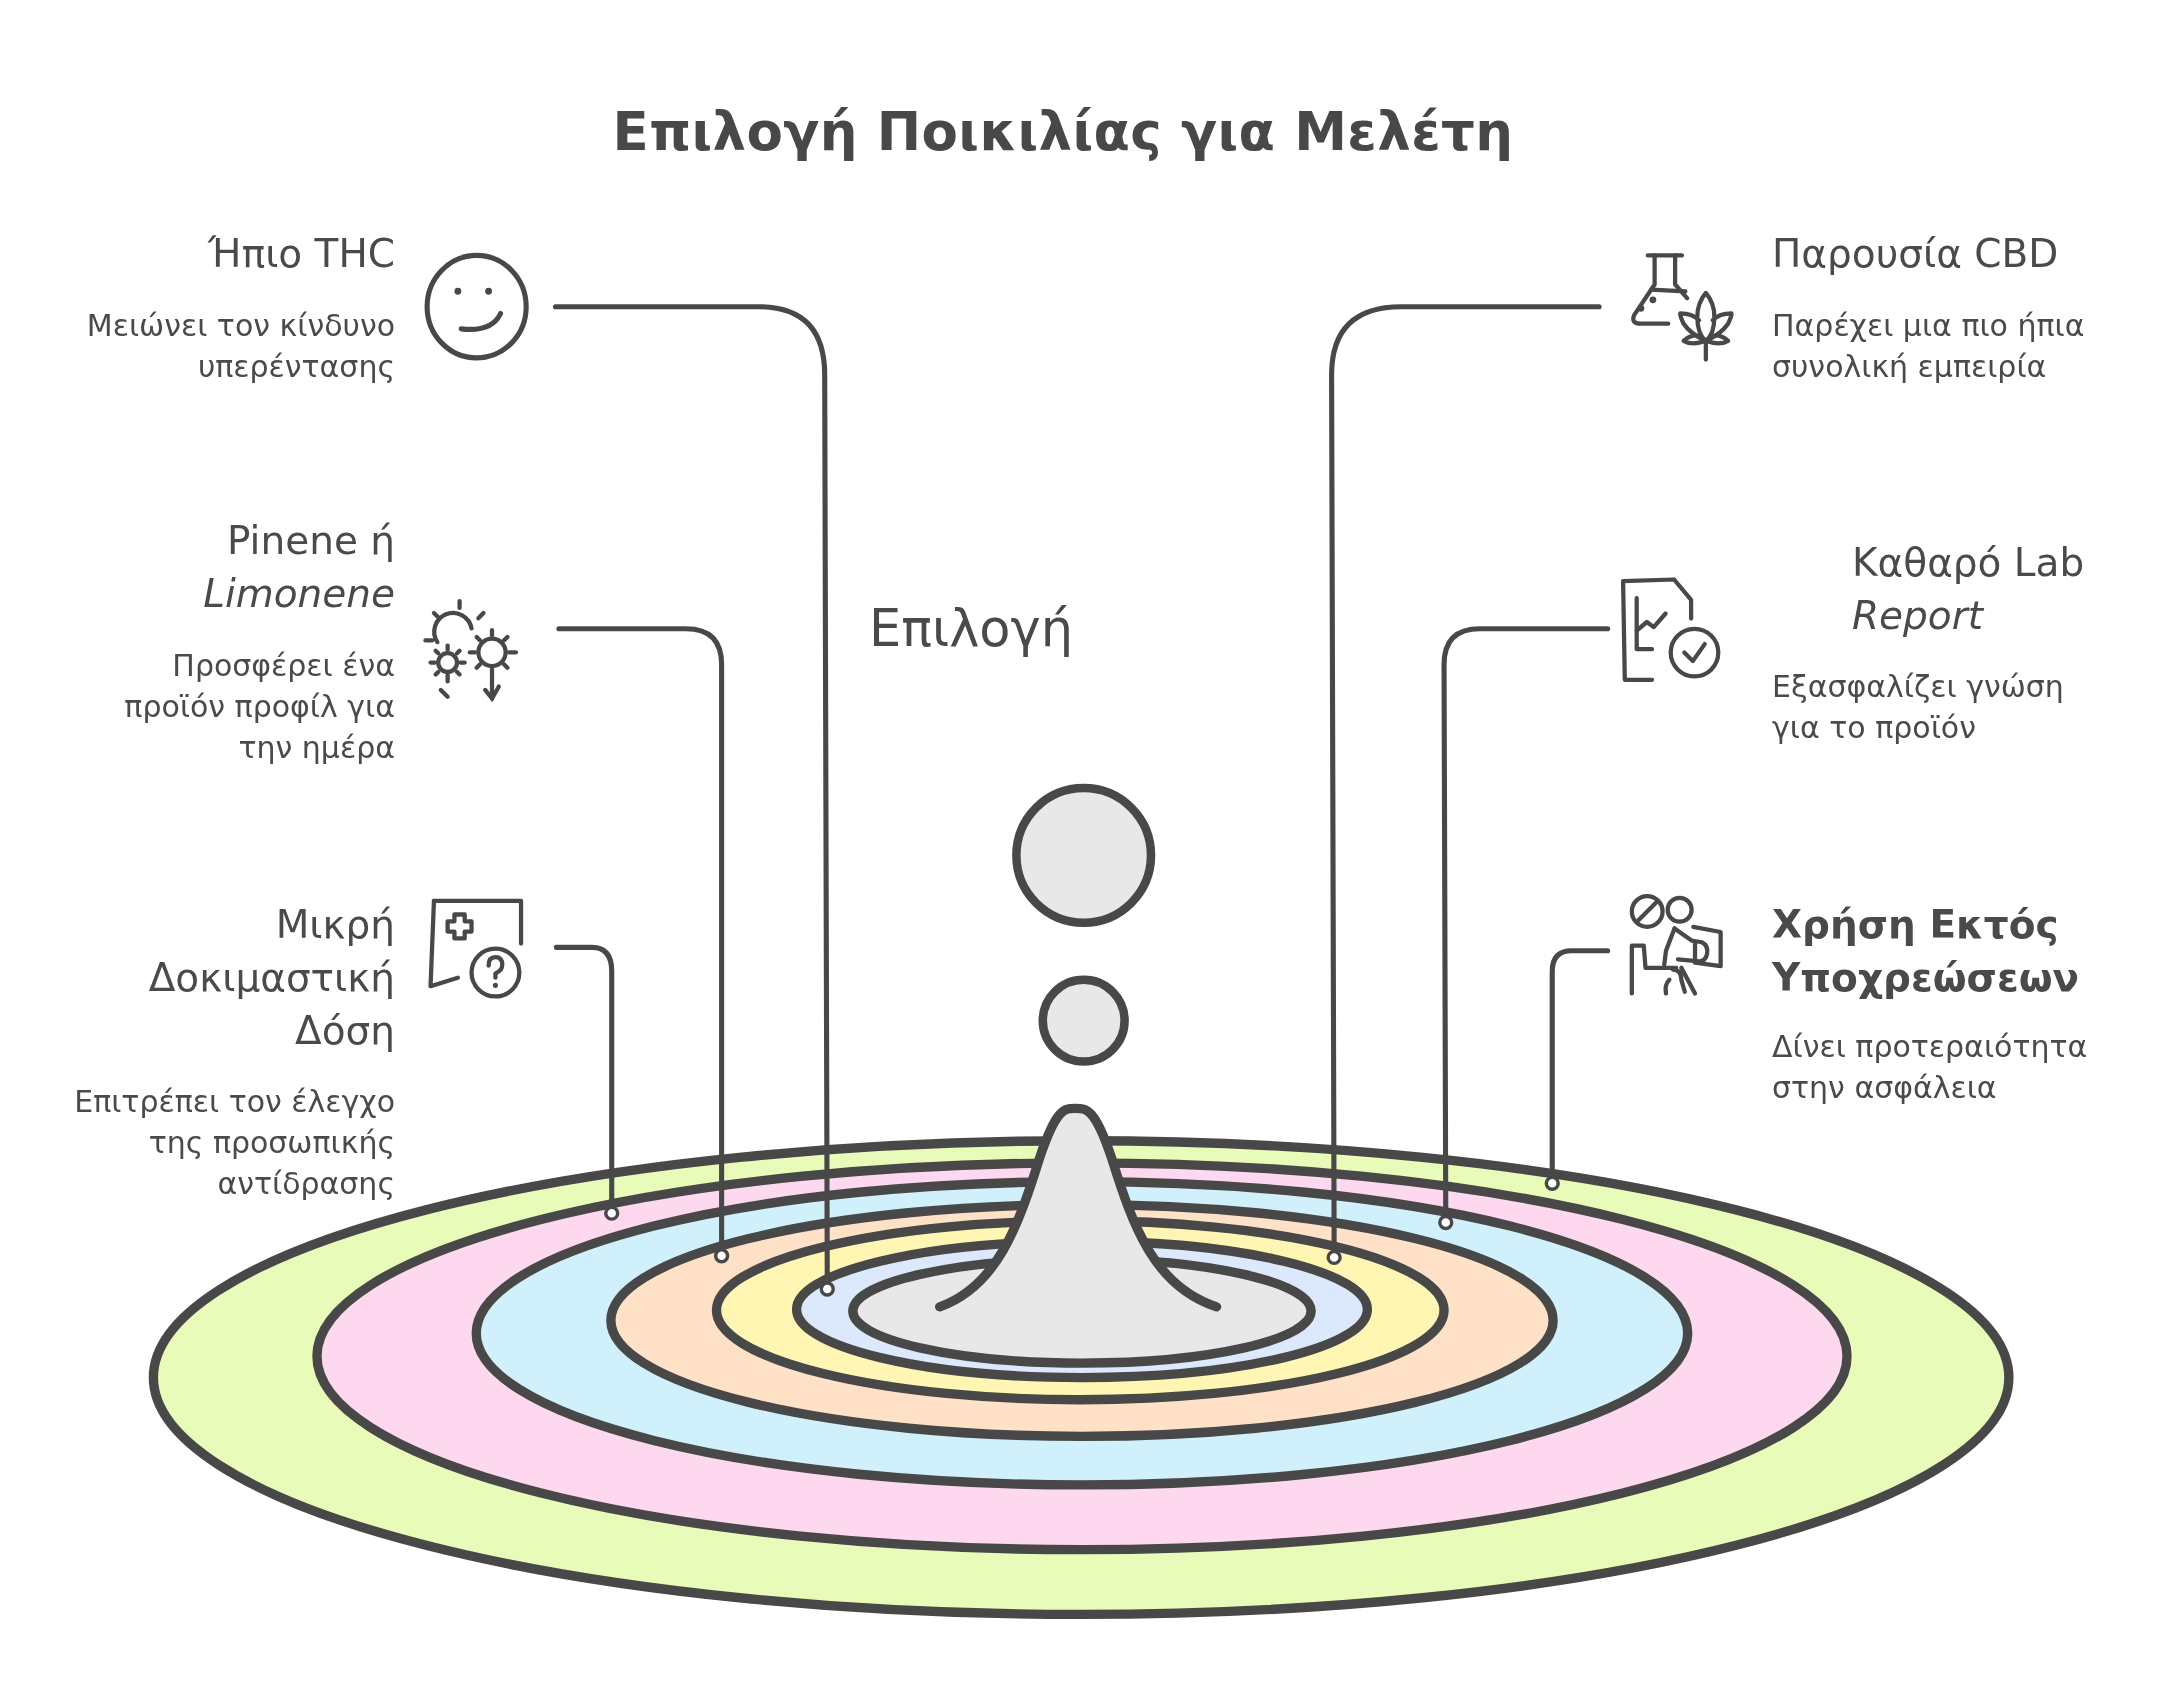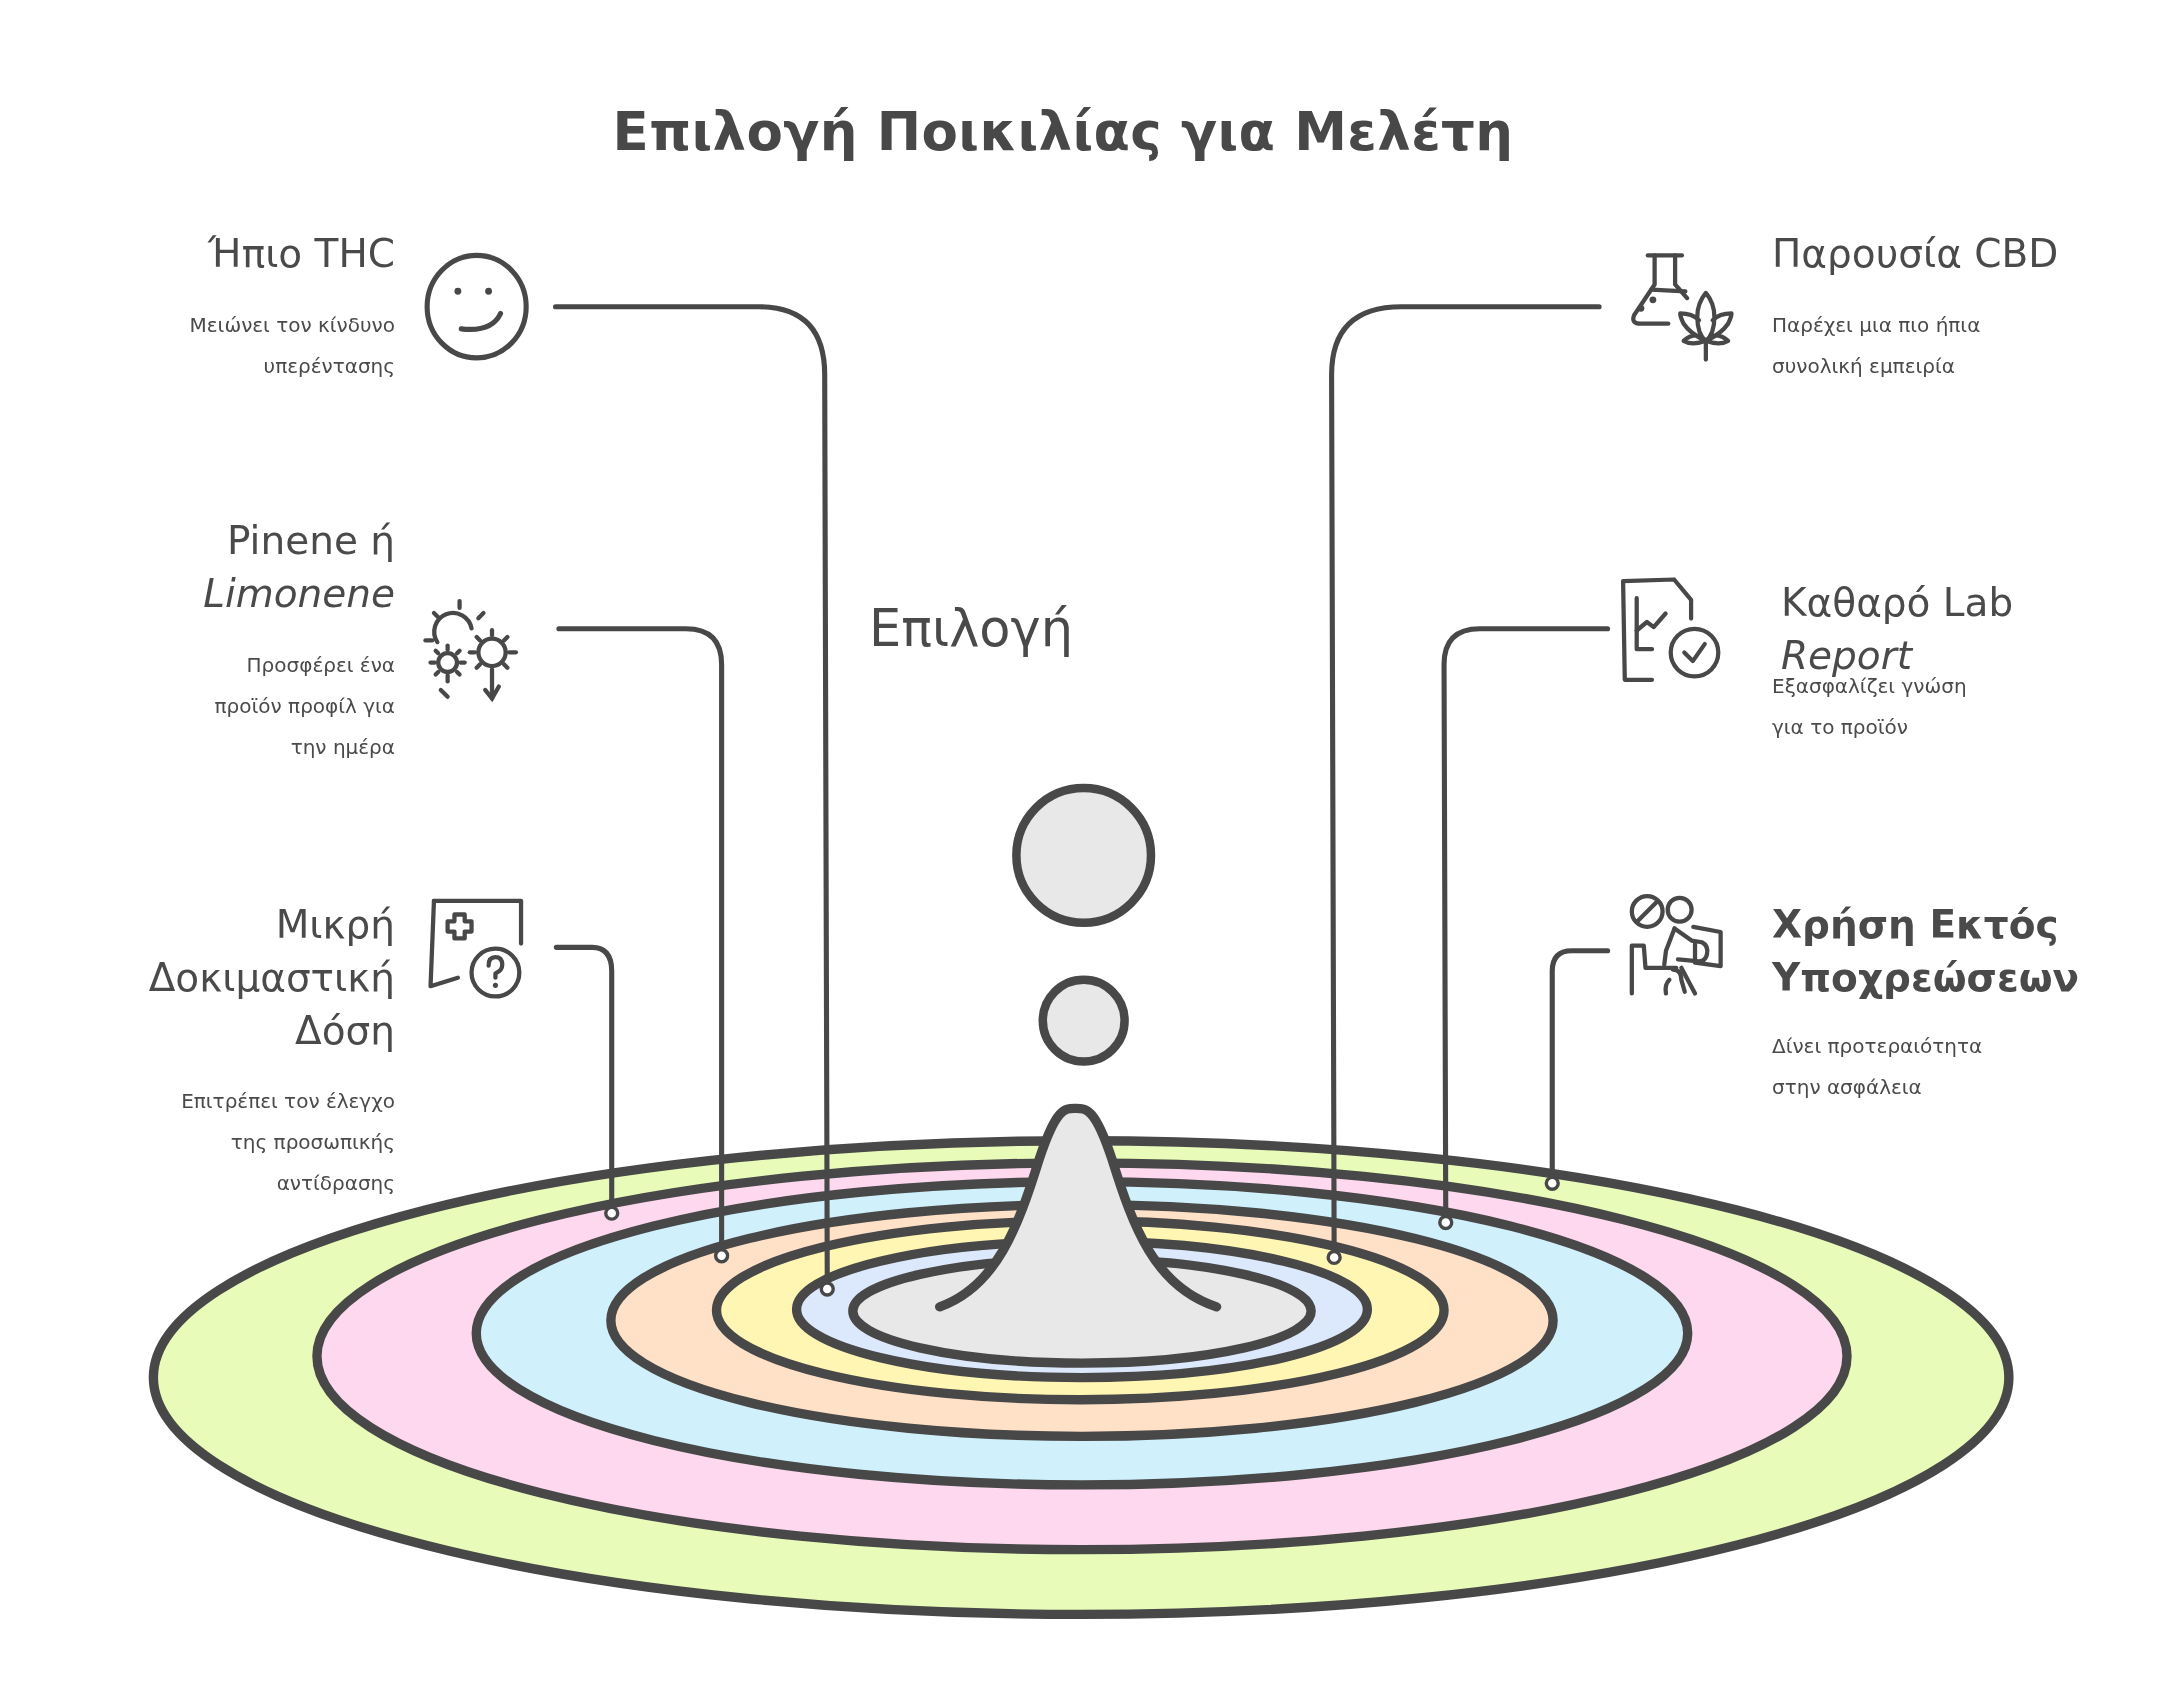--- a/index.html
+++ b/index.html
@@ -1,19 +1,19 @@
 <!DOCTYPE html>
 <html style="font-size:13.6px"><head>
 <meta charset="utf-8">
 <style>
   html, body { margin:0; padding:0; background:#ffffff; }
   body { width:2181px; height:1703px; position:relative; overflow:hidden; font-family:"DejaVu Sans", sans-serif; color:#4a4a4a; }
   .title { position:absolute; left:0; width:2126px; top:101px; text-align:center; font-size:53px; font-weight:bold; color:#484848; letter-spacing:0.4px; }
   .lbl { position:absolute; font-size:39px; line-height:53px; color:#4a4a4a; }
-  .desc { position:absolute; font-size:20px; line-height:41px; color:#4a4a4a; }
+  .desc { position:absolute; font-size:30px; line-height:41px; color:#4a4a4a; }
   .left { text-align:right; }
   .right { text-align:left; }
   .hand { font-family:"DejaVu Sans", sans-serif; font-style:italic; }
   .center-label { position:absolute; left:869px; width:426px; top:596px; text-align:left; font-size:51px; line-height:66px; color:#4a4a4a; }
   svg.scene { position:absolute; left:0; top:0; }
   .icon { position:absolute; }
 </style>
 </head>
 <body>
 
@@ -159,21 +159,21 @@
     <line x1="22" y1="4" x2="62" y2="4"></line>
     <path d="M30,4 L30,38 L6,74 Q2,84 14,84 L46,84"></path>
     <path d="M54,4 L54,38 L68,54"></path>
     <line x1="26" y1="44" x2="66" y2="46"></line>
     <path d="M90,126 L90,104 M90,104 Q80,96 80,76 Q80,60 90,48 Q100,60 100,76 Q100,96 90,104 M90,104 Q72,96 64,84 Q60,76 60,72 Q74,72 82,80 M90,104 Q108,96 116,84 Q120,76 120,72 Q106,72 98,80 M90,104 Q74,110 64,104 Q72,96 84,98 M90,104 Q106,110 116,104 Q108,96 96,98"></path>
   </g>
   <circle cx="14" cy="66" r="4" fill="#484848"></circle>
   <circle cx="28" cy="56" r="4" fill="#484848"></circle>
 </svg>
 
-<div class="lbl right" style="left:1781px; top:536px;margin-top:40px;">
+<div class="lbl right" style="left:1852px; top:536px;">
   <div>Καθαρό Lab</div>
   <div class="hand">Report</div>
 </div>
 <div class="desc right" style="left:1772px; top:666px;">
   <div>Εξασφαλίζει γνώση</div>
   <div>για το προϊόν</div>
 </div>
 <svg class="icon" style="left:1618px; top:571px;" width="119" height="119" viewBox="0 0 140 140">
   <g fill="none" stroke="#484848" stroke-width="5" stroke-linecap="round" stroke-linejoin="round">
     <path d="M40,128 L8,128 L6,12 L66,10 L86,34 L86,56"></path>

